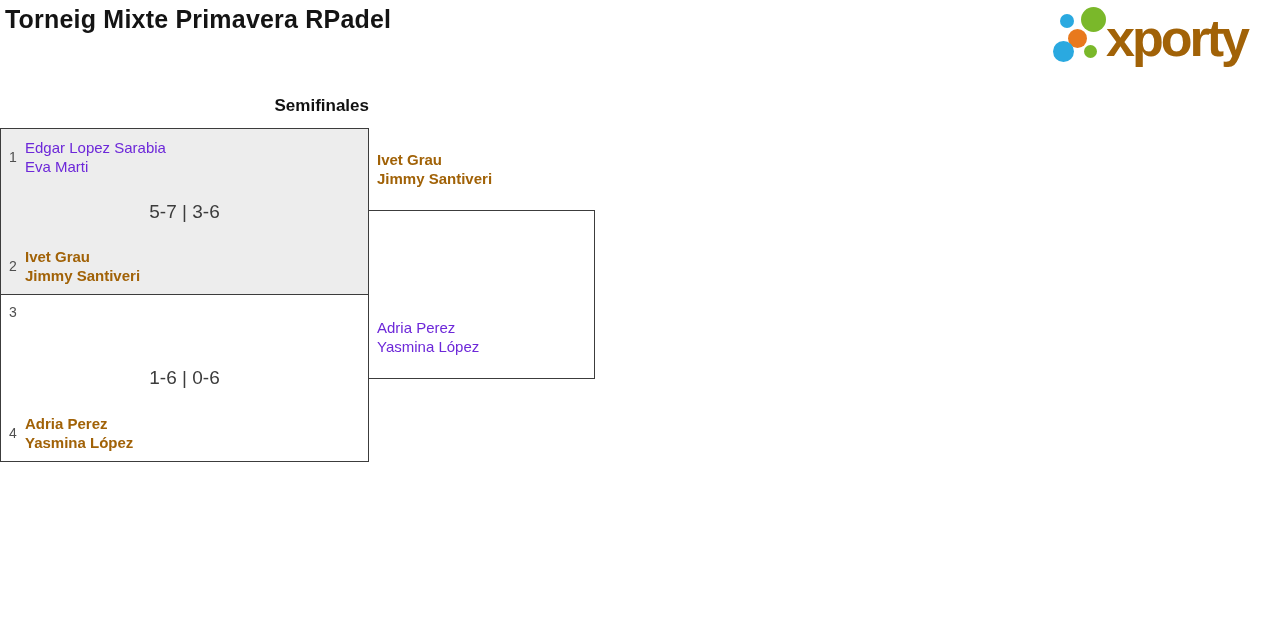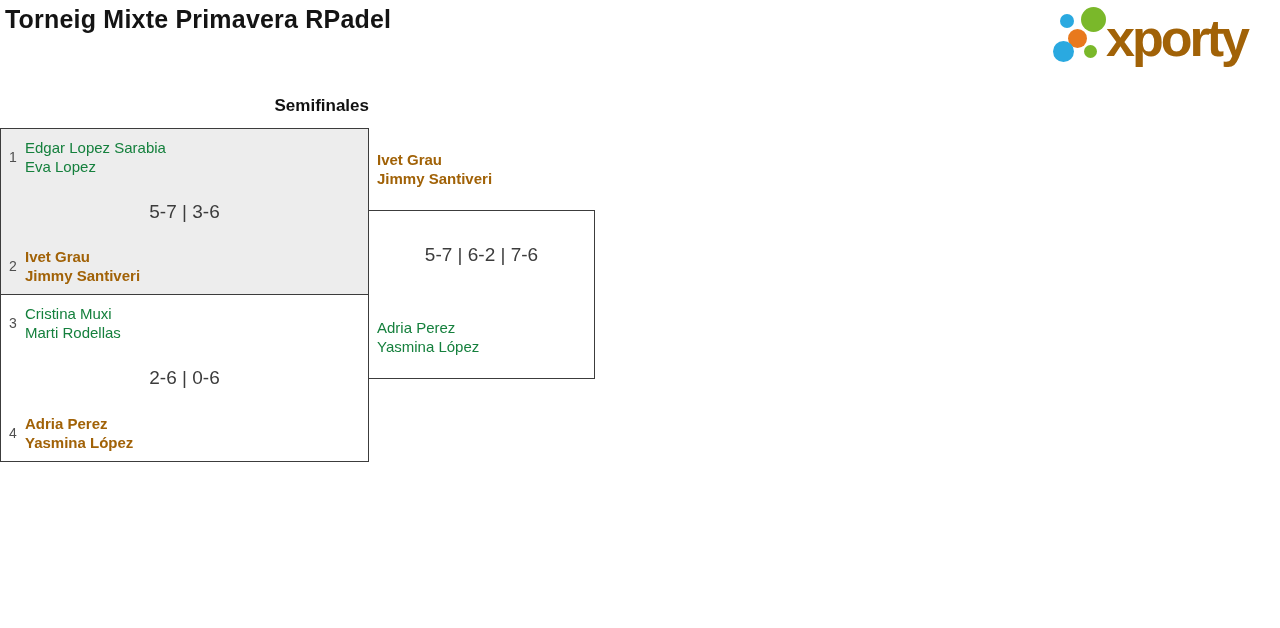--- a/index.html
+++ b/index.html
@@ -46,21 +46,21 @@
   .match-sf1 { left:0; top:128px; width:369px; height:167px; background:#ededed; }
   .match-sf2 { left:0; top:294px; width:369px; height:168px; }
 
   .team { position:absolute; left:0; display:flex; align-items:center; }
   .t-top    { top:9px; }
   .t-bottom { bottom:9px; }
   .seed {
     width:24px; flex:none; text-align:center;
     font-size:14px; color:#4f4f4f;
   }
-  .names { display:flex; flex-direction:column; font-size:15px; line-height:19px; color:#15803d; }
+  .names { display:flex; flex-direction:column; font-size:15px; line-height:19px; color:#6d28d9; }
   .winner .names { font-weight:700; color:#a16207; }
 
   .score {
     position:absolute; left:0; right:0; top:50%;
     transform:translateY(-50%); text-align:center;
     font-size:19px; color:#3c3c3c;
   }
 
   
   .final-match { position:absolute; left:368px; top:131px; width:227px; height:248px; }
@@ -90,60 +90,55 @@
     <span class="logo-text">xporty</span>
   </div>
 
   <div class="round-header rh-semis">Semifinales</div>
 
   <div class="match match-sf1">
     <div class="team t-top">
       <span class="seed">1</span>
       <span class="names">
         <span>Edgar Lopez Sarabia</span>
-        <span>Eva Lopez</span>
+        <span>Eva Marti</span>
       </span>
     </div>
     <div class="score">5-7 | 3-6</div>
     <div class="team t-bottom winner">
       <span class="seed">2</span>
       <span class="names">
         <span>Ivet Grau</span>
         <span>Jimmy Santiveri</span>
       </span>
     </div>
   </div>
 
   <div class="match match-sf2">
     <div class="team t-top">
       <span class="seed">3</span>
-      <span class="names">
-        <span>Cristina Muxi</span>
-        <span>Marti Rodellas</span>
-      </span>
     </div>
-    <div class="score">2-6 | 0-6</div>
+    <div class="score">1-6 | 0-6</div>
     <div class="team t-bottom winner">
       <span class="seed">4</span>
       <span class="names">
         <span>Adria Perez</span>
         <span>Yasmina López</span>
       </span>
     </div>
   </div>
 
   <div class="final-match">
     <div class="final-box"></div>
     <div class="team ft1 winner">
       <span class="names">
         <span>Ivet Grau</span>
         <span>Jimmy Santiveri</span>
       </span>
     </div>
-    <div class="score">5-7 | 6-2 | 7-6</div>
     <div class="team ft2">
       <span class="names">
         <span>Adria Perez</span>
         <span>Yasmina López</span>
       </span>
     </div>
   </div>
 
 </div>
 

